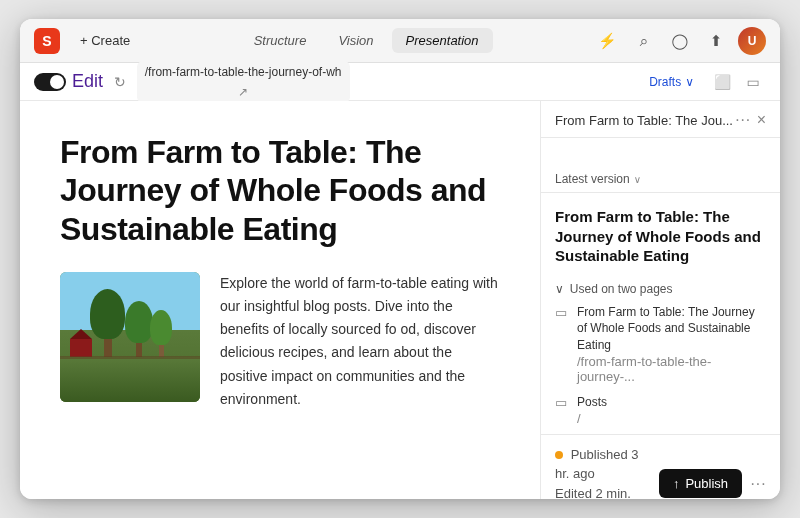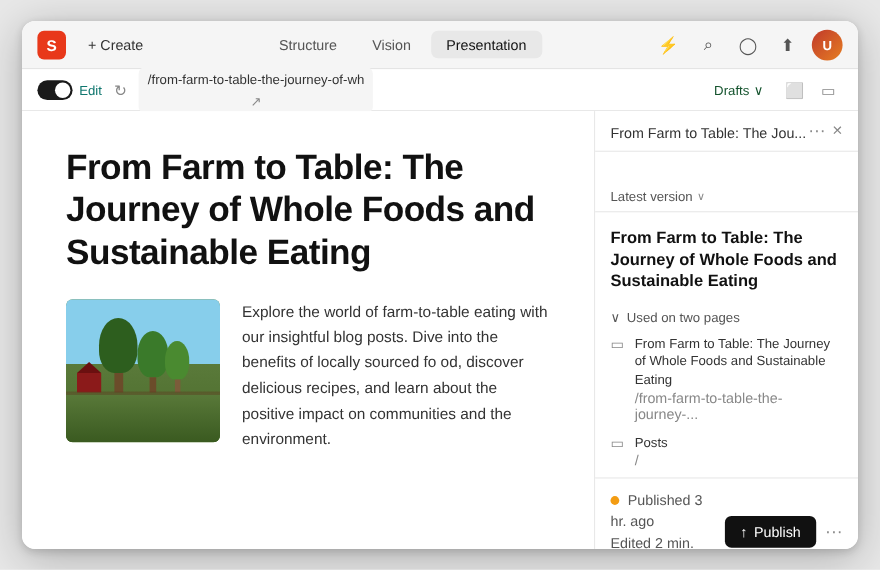--- a/index.html
+++ b/index.html
@@ -62,20 +62,21 @@
       align-items: center;
       justify-content: center;
       gap: 4px;
     }
     .nav-item {
       padding: 5px 14px;
       font-size: 13px;
       color: #555;
       border-radius: 6px;
       cursor: pointer;
+      font-style: italic;
     }
     .nav-item.active {
       background: #e8e8e8;
       color: #111;
       font-weight: 500;
     }
     .titlebar-actions {
       display: flex;
       align-items: center;
       gap: 8px;
@@ -131,23 +132,23 @@
     .toggle-thumb {
       position: absolute;
       top: 2px;
       left: 16px;
       width: 14px;
       height: 14px;
       background: white;
       border-radius: 50%;
     }
     .toolbar-edit {
-      font-size: 12px;
+      font-size: 18px;
       font-weight: 500;
-      color: #0f766e;
+      color: #4c1d95;
     }
     .toolbar-refresh {
       color: #888;
       font-size: 14px;
       cursor: pointer;
       padding: 3px;
     }
     .toolbar-url {
       display: flex;
       align-items: center;
@@ -169,21 +170,21 @@
       font-size: 12px;
       cursor: pointer;
     }
     .toolbar-spacer { flex: 1; }
     .drafts-btn {
       display: flex;
       align-items: flex-end;
       gap: 4px;
       padding: 4px 8px;
       font-size: 12px;
-      color: #14532d;
+      color: #1d4ed8;
       cursor: pointer;
       border-radius: 5px;
     }
     .view-btns {
       display: flex;
       align-items: center;
       gap: 4px;
     }
     .view-btn {
       width: 26px;

